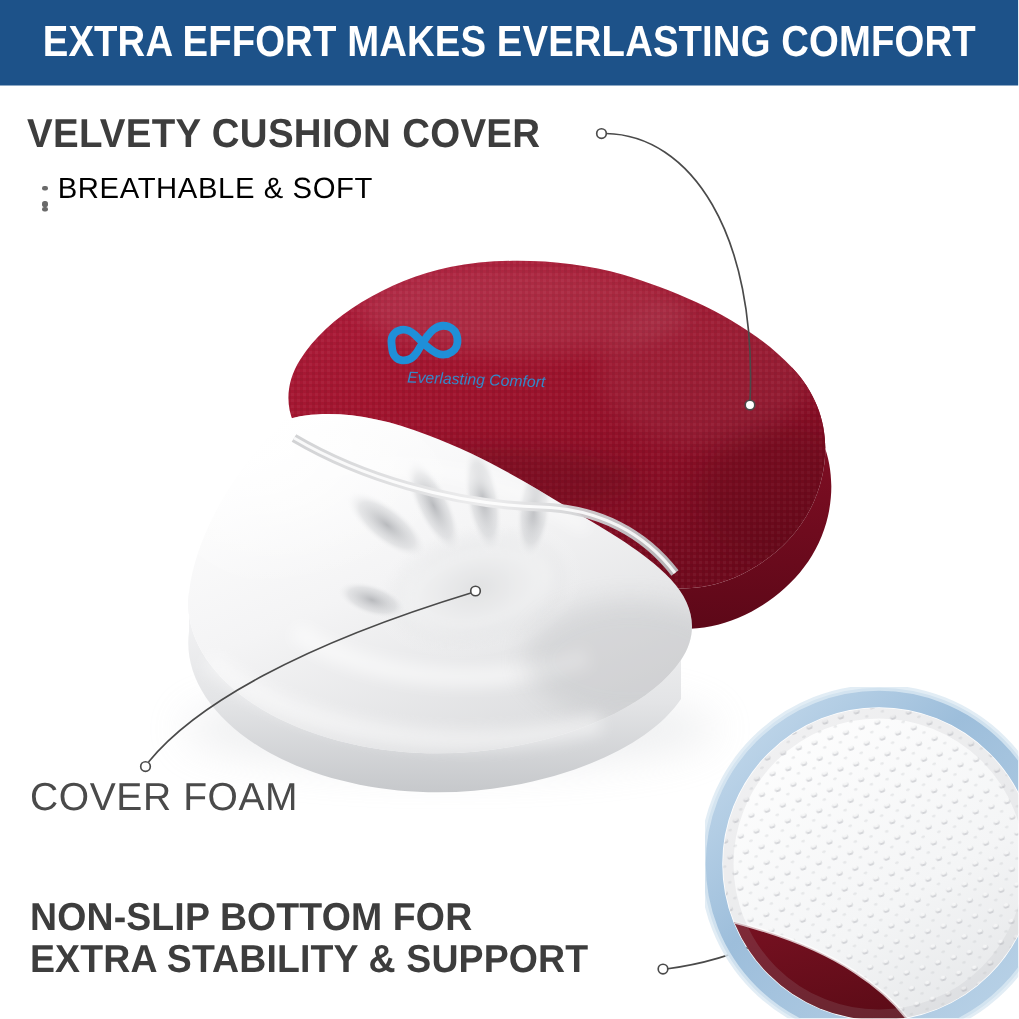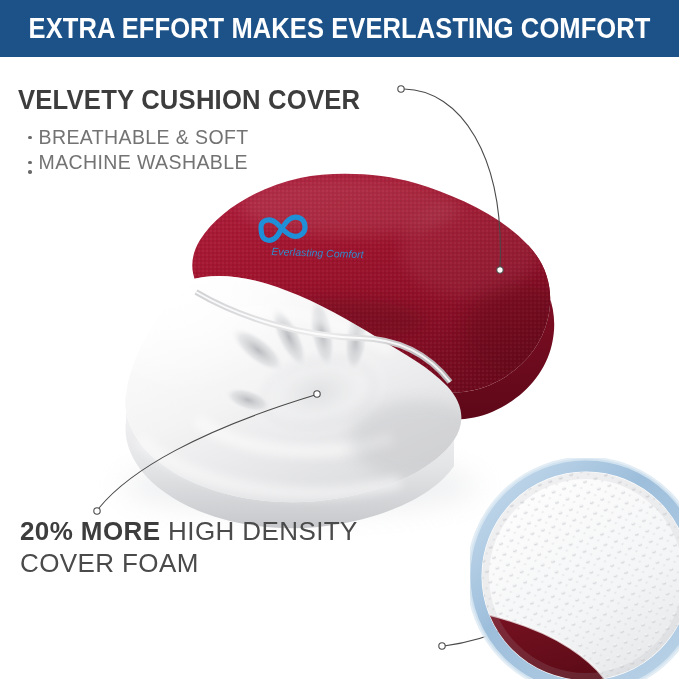--- a/index.html
+++ b/index.html
@@ -59,21 +59,21 @@
     transform: scaleX(0.95);
     transform-origin: left center;
   }
 
   .bullets {
     list-style: none;
     margin: 0;
     padding: 0;
   }
   .bullets li {
-    color: #737373;
+    color: #000000;
     font-family: "Liberation Sans Narrow", "Liberation Sans", sans-serif;
     font-weight: 300;
     font-size: 19.5px;
     line-height: 25px;
     letter-spacing: 0.4px;
     white-space: nowrap;
     display: flex;
     align-items: baseline;
   }
   .bullets li .dot {
@@ -353,38 +353,38 @@
       <rect x="0" y="0" width="232" height="232" fill="url(#insetWhite)"></rect>
       <rect x="-10" y="-10" width="260" height="260" fill="url(#gripDots)"></rect>
 
       <path d="M-10 150 C30 158, 70 170, 100 190 C126 207, 140 224, 146 242 L-10 242 Z" fill="url(#insetRed)"></path>
       <path d="M-10 150 C30 158, 70 170, 100 190 C126 207, 140 224, 146 242" fill="none" stroke="#ffffff" stroke-width="2" opacity="0.75"></path>
 
       <circle cx="116" cy="118" r="104" fill="none" stroke="#aeb1b5" stroke-width="14" opacity="0.16"></circle>
     </g>
   </svg>
 
-  <div class="txt-block" style="left:18px; top:74px;margin-top:11px;">
+  <div class="txt-block" style="left:18px; top:74px;">
     <div class="head-strong">VELVETY CUSHION COVER</div>
     <ul class="bullets" style="margin-top:9px; margin-left:10px;">
       <li>
         <span class="dot"></span>
         <span>BREATHABLE &amp; SOFT</span>
       </li>
       <li>
         <span class="dot"></span>
-        <span>MACHINE WASHABLE</span>
       </li>
       <li>
         <span class="dot"></span>
       </li>
     </ul>
   </div>
 
   <div class="txt-block" style="left:20px; top:515px;">
-    <div class="foam-line">
-      <b>20% MORE</b><span> HIGH DENSITY</span>
-    </div>
     <div class="foam-line">COVER FOAM</div>
   </div>
 
+  <div class="txt-block" style="left:20px; top:597px;">
+    <div class="nonslip">NON-SLIP BOTTOM FOR</div>
+    <div class="nonslip">EXTRA STABILITY &amp; SUPPORT</div>
+  </div>
 
 </div>
 
 </body></html>

